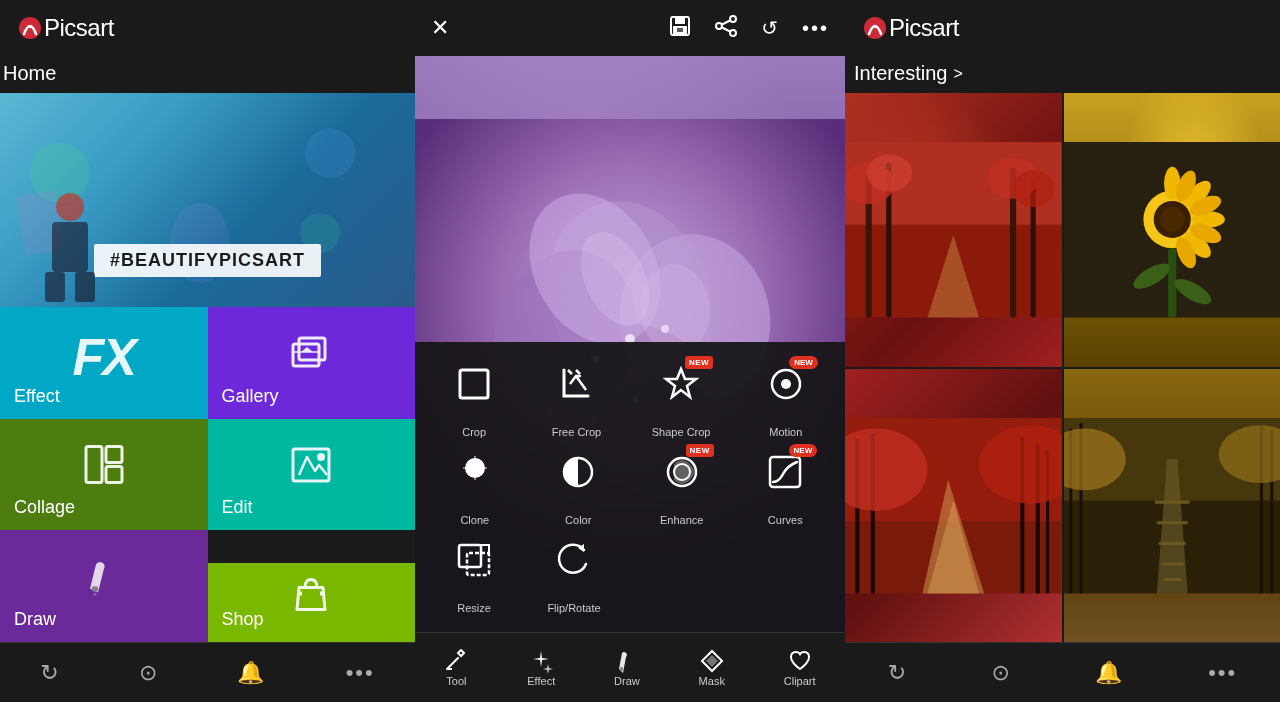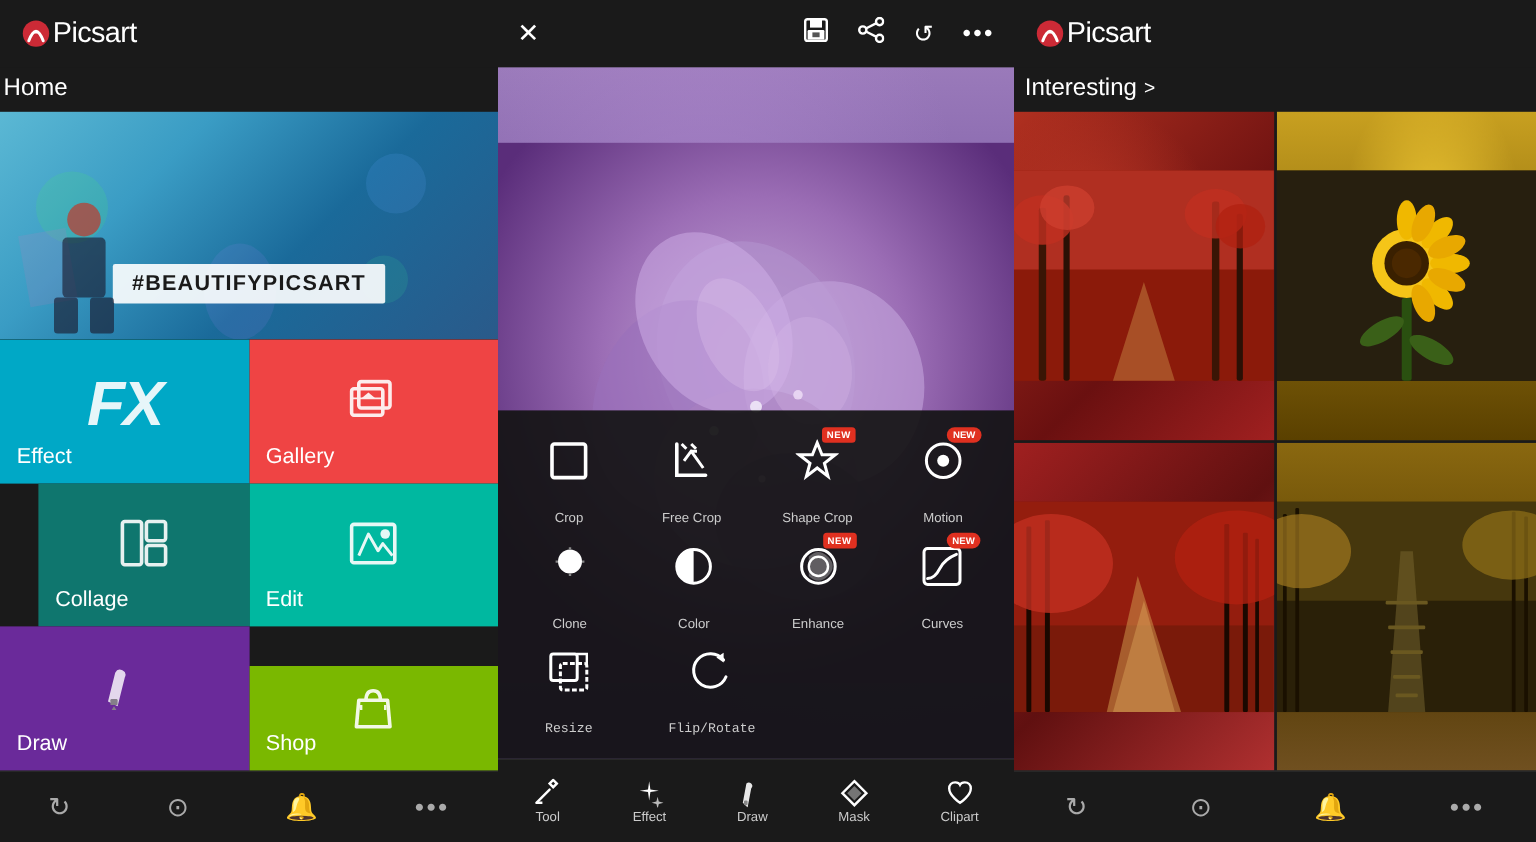--- a/index.html
+++ b/index.html
@@ -39,21 +39,21 @@
 
     .home-label {
       color: #fff;
       font-size: 20px;
       font-weight: 300;
       padding: 6px 3px 8px;
     }
 
     .hero-image {
       width: 100%;
-      height: 190px;
+      height: 214px;
       background: linear-gradient(135deg, #2a6b9c 0%, #1a4a7a 100%);
       position: relative;
       overflow: hidden;
       flex-shrink: 0;
       text-decoration: underline;
     }
 
     .hero-bg {
       width: 100%;
       height: 100%;
@@ -92,22 +92,22 @@
     }
 
     .tile-label {
       color: #fff;
       font-size: 18px;
       font-weight: 400;
       z-index: 1;
     }
 
     .tile-effect { background: #00a8c6; }
-    .tile-gallery { background: #ef4444; }
-    .tile-collage { background: #0f766e; margin-left: 32px; }
+    .tile-gallery { background: #6d28d9; }
+    .tile-collage { background: #4d7c0f; }
     .tile-edit { background: #00b8a0; }
     .tile-draw { background: #6a2a9a; }
     .tile-shop { background: #7ab800; margin-top: 33px; }
 
     .bottom-bar {
       height: 60px;
       background: #1a1a1a;
       display: flex;
       align-items: center;
       justify-content: space-around;
@@ -616,21 +616,21 @@
             <div class="new-badge-circle">NEW</div>
             <svg width="36" height="36" viewBox="0 0 36 36" fill="none">
               <rect x="3" y="3" width="30" height="30" rx="3" stroke="#fff" stroke-width="2.5"></rect>
               <path d="M6 28 Q12 28 16 20 Q20 12 30 8" stroke="#fff" stroke-width="2.5" fill="none" stroke-linecap="round"></path>
             </svg>
           </div>
           <span class="tool-label">Curves</span>
         </div>
       </div>
 
-      <div class="tool-row" style="justify-content:flex-start;padding-left:16px;gap:40px;font-family:Liberation Mono, monospace;">
+      <div class="tool-row" style="justify-content:flex-start;padding-left:16px;gap:30px;">
         <div class="tool-item">
           <div class="tool-icon-wrap">
             <svg width="36" height="36" viewBox="0 0 36 36" fill="none">
               <rect x="3" y="3" width="22" height="22" rx="2" stroke="#fff" stroke-width="2.5"></rect>
               <rect x="11" y="11" width="22" height="22" rx="2" stroke="#fff" stroke-width="2.5" stroke-dasharray="4 2"></rect>
               <path d="M25 3 L33 3 L33 11" stroke="#fff" stroke-width="2" stroke-linecap="round"></path>
             </svg>
           </div>
           <span class="tool-label">Resize</span>
         </div>

